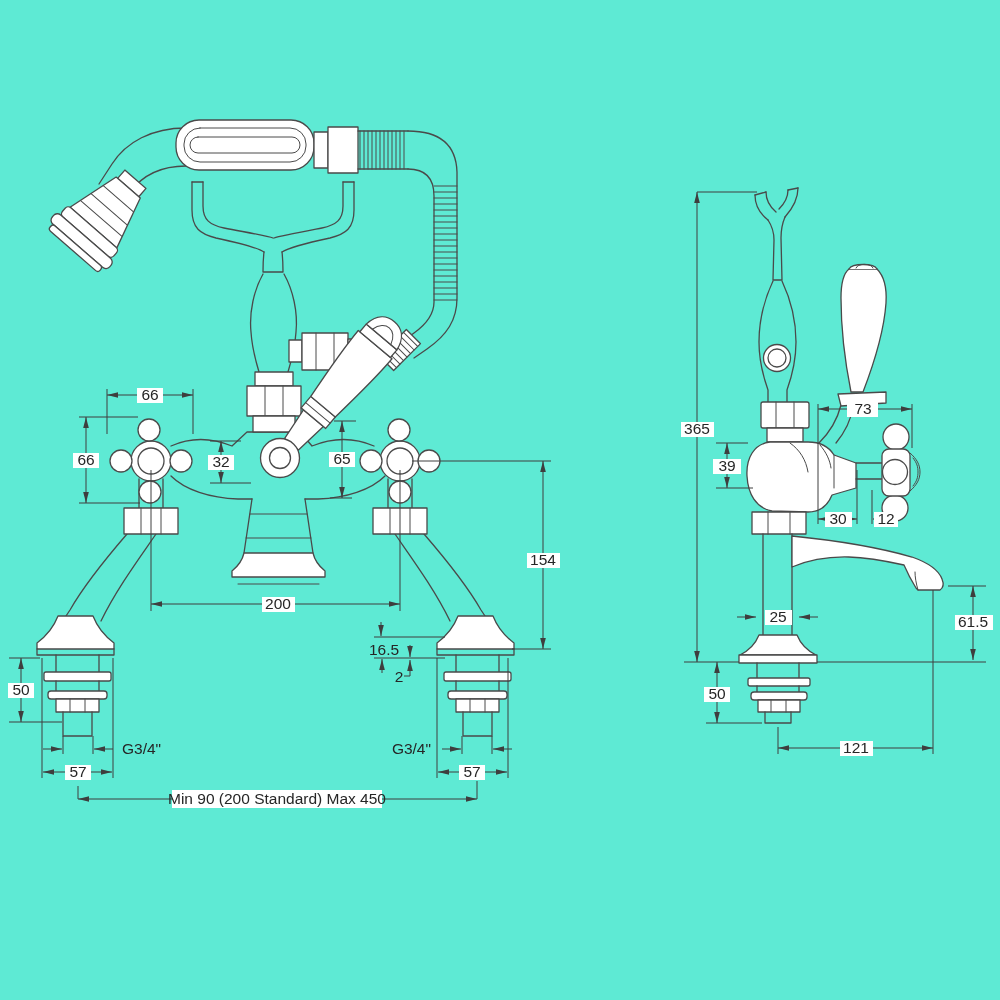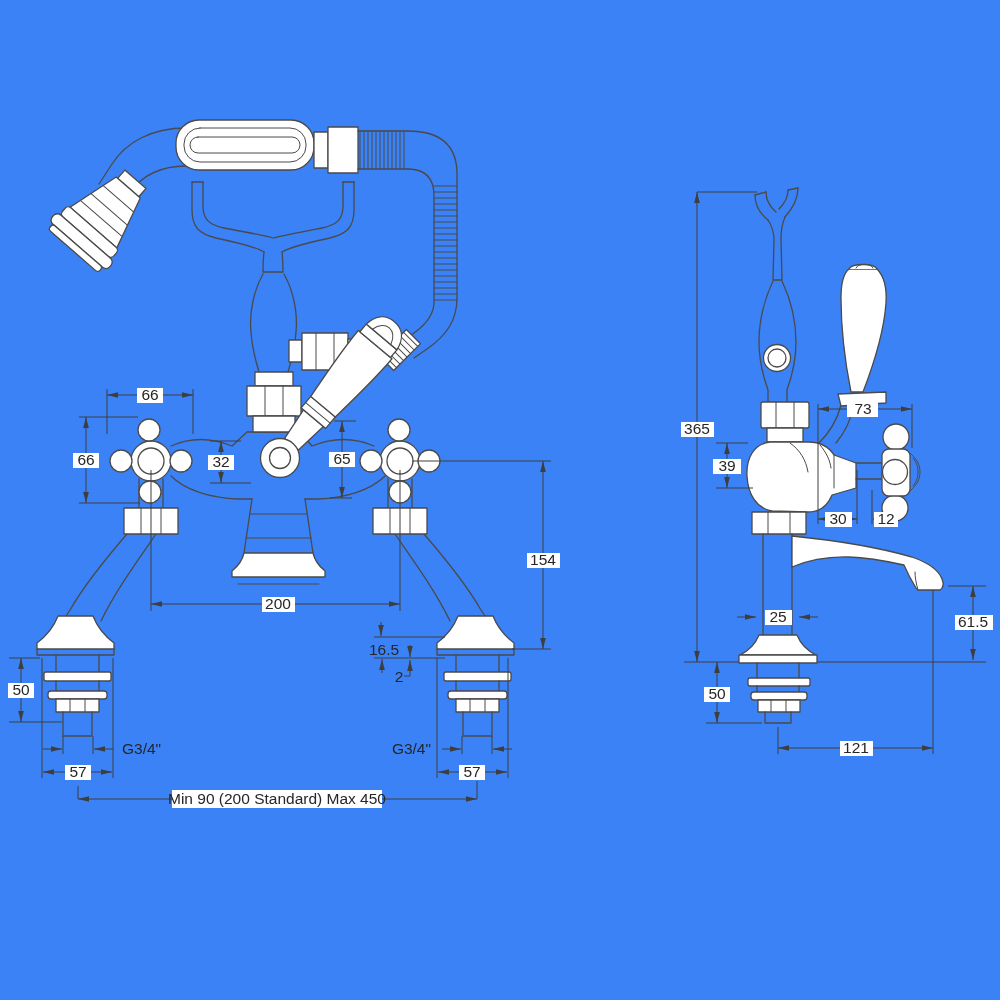--- a/index.html
+++ b/index.html
@@ -1,16 +1,16 @@
 <!DOCTYPE html>
 <html><head>
 <meta charset="utf-8">
 <style>
   html,body{margin:0;padding:0;background:#ffffff;}
-  .stage{position:relative;width:1000px;height:1000px;background:#3b82f6;overflow:hidden;
+  .stage{position:relative;width:1000px;height:1000px;background:#5eead4;overflow:hidden;
          font-family:"Liberation Sans", sans-serif;}
   svg{display:block}
   .part{fill:none;stroke:#4a4a4a;stroke-width:1.3;stroke-linejoin:round;stroke-linecap:round}
   .partf{fill:#ffffff;stroke:#4a4a4a;stroke-width:1.3;stroke-linejoin:round;stroke-linecap:round}
   .thin{fill:none;stroke:#4a4a4a;stroke-width:1;stroke-linejoin:round;stroke-linecap:round}
   .dim{fill:none;stroke:#3e3e3e;stroke-width:1}
   .bg{fill:#ffffff;stroke:none}
   .dimtxt{font:15.5px "Liberation Sans", sans-serif;fill:#262626;text-anchor:middle}
   .dimtxt.start{text-anchor:start}
   .dimtxt.end{text-anchor:end}

